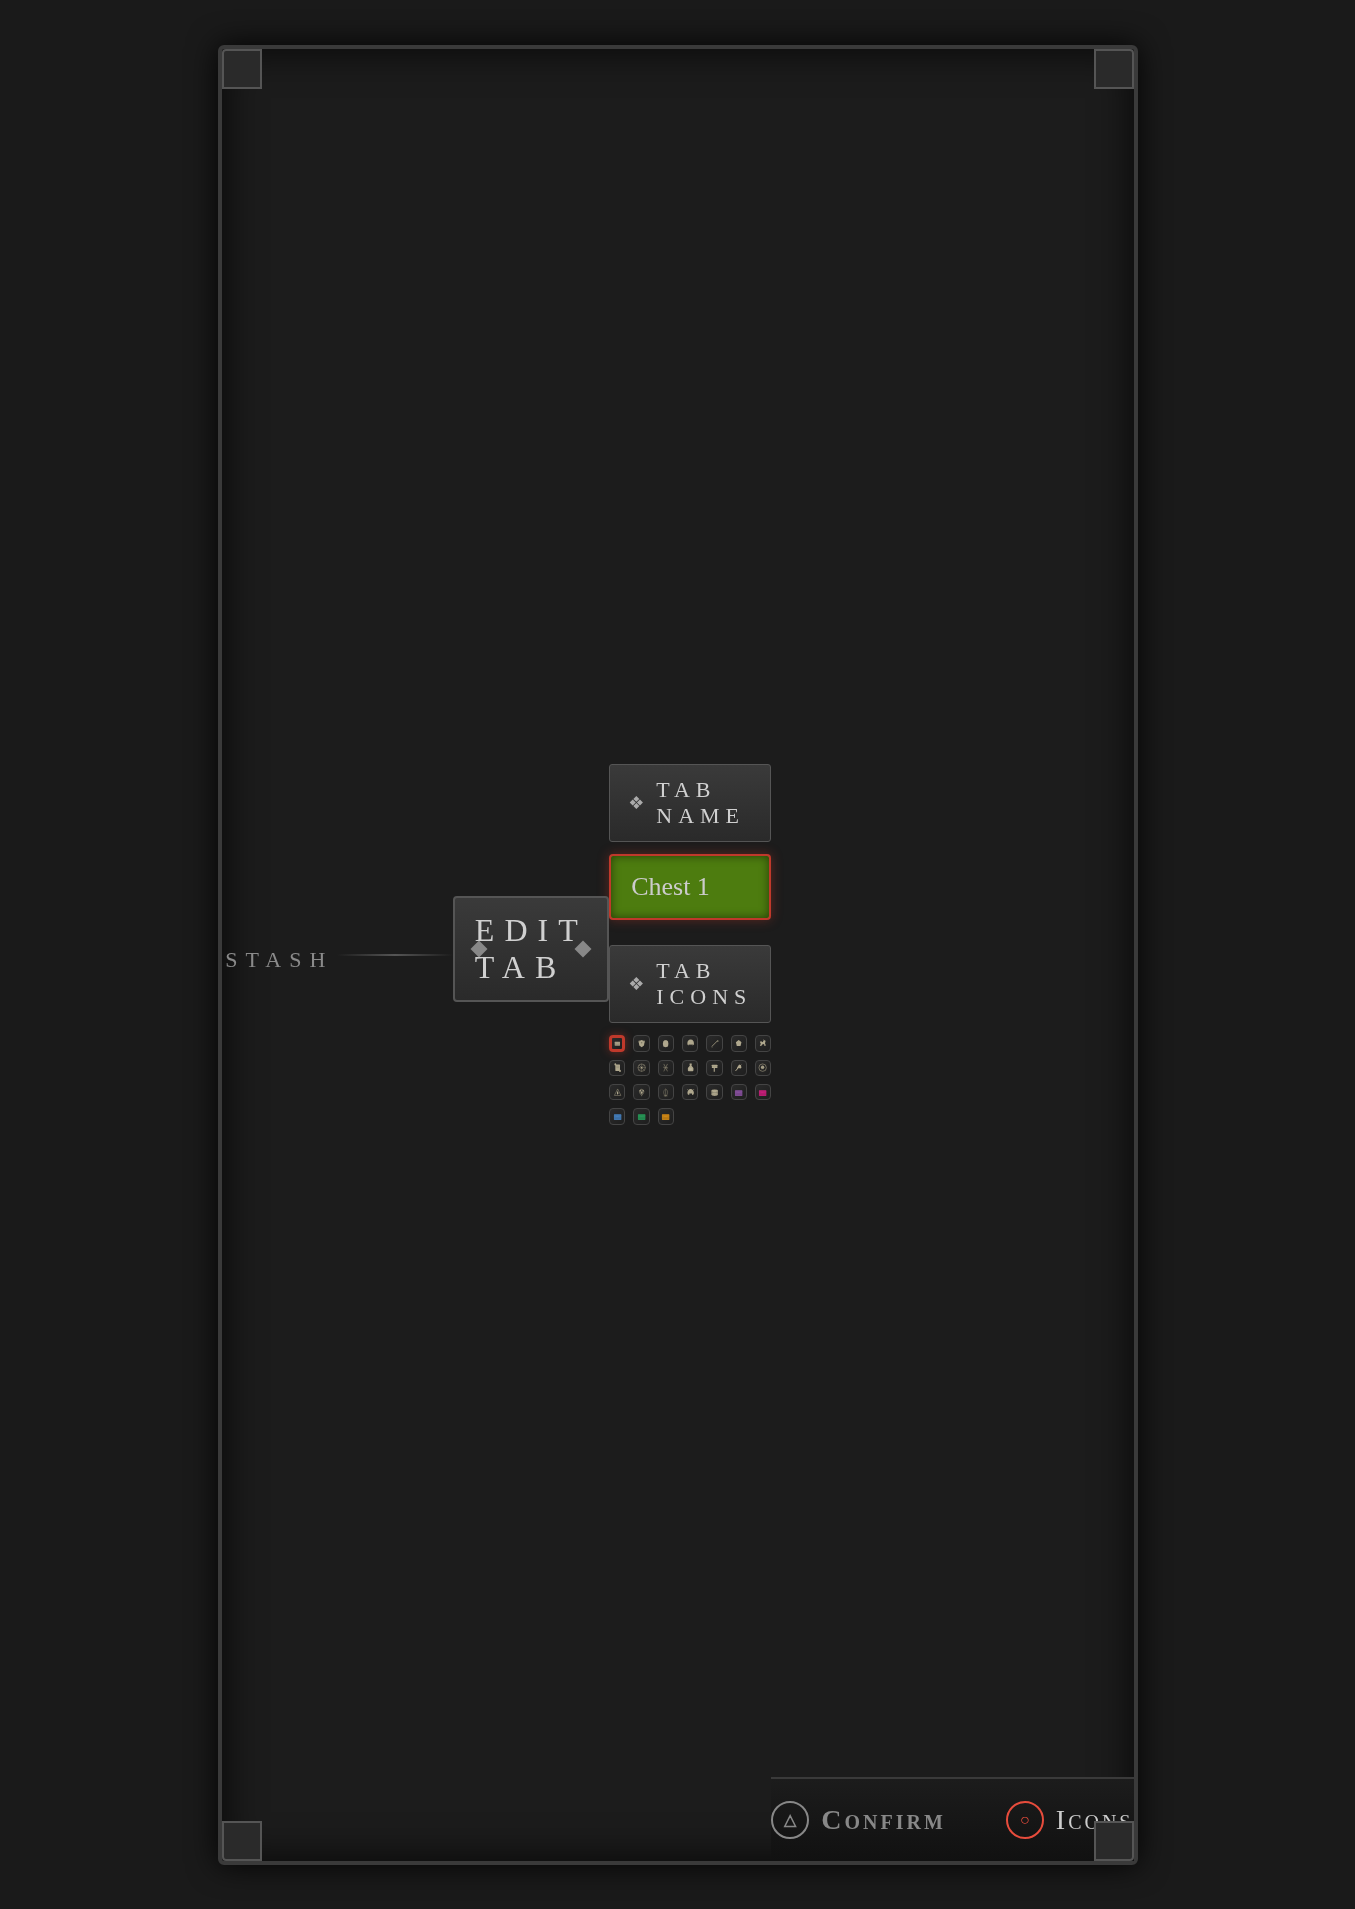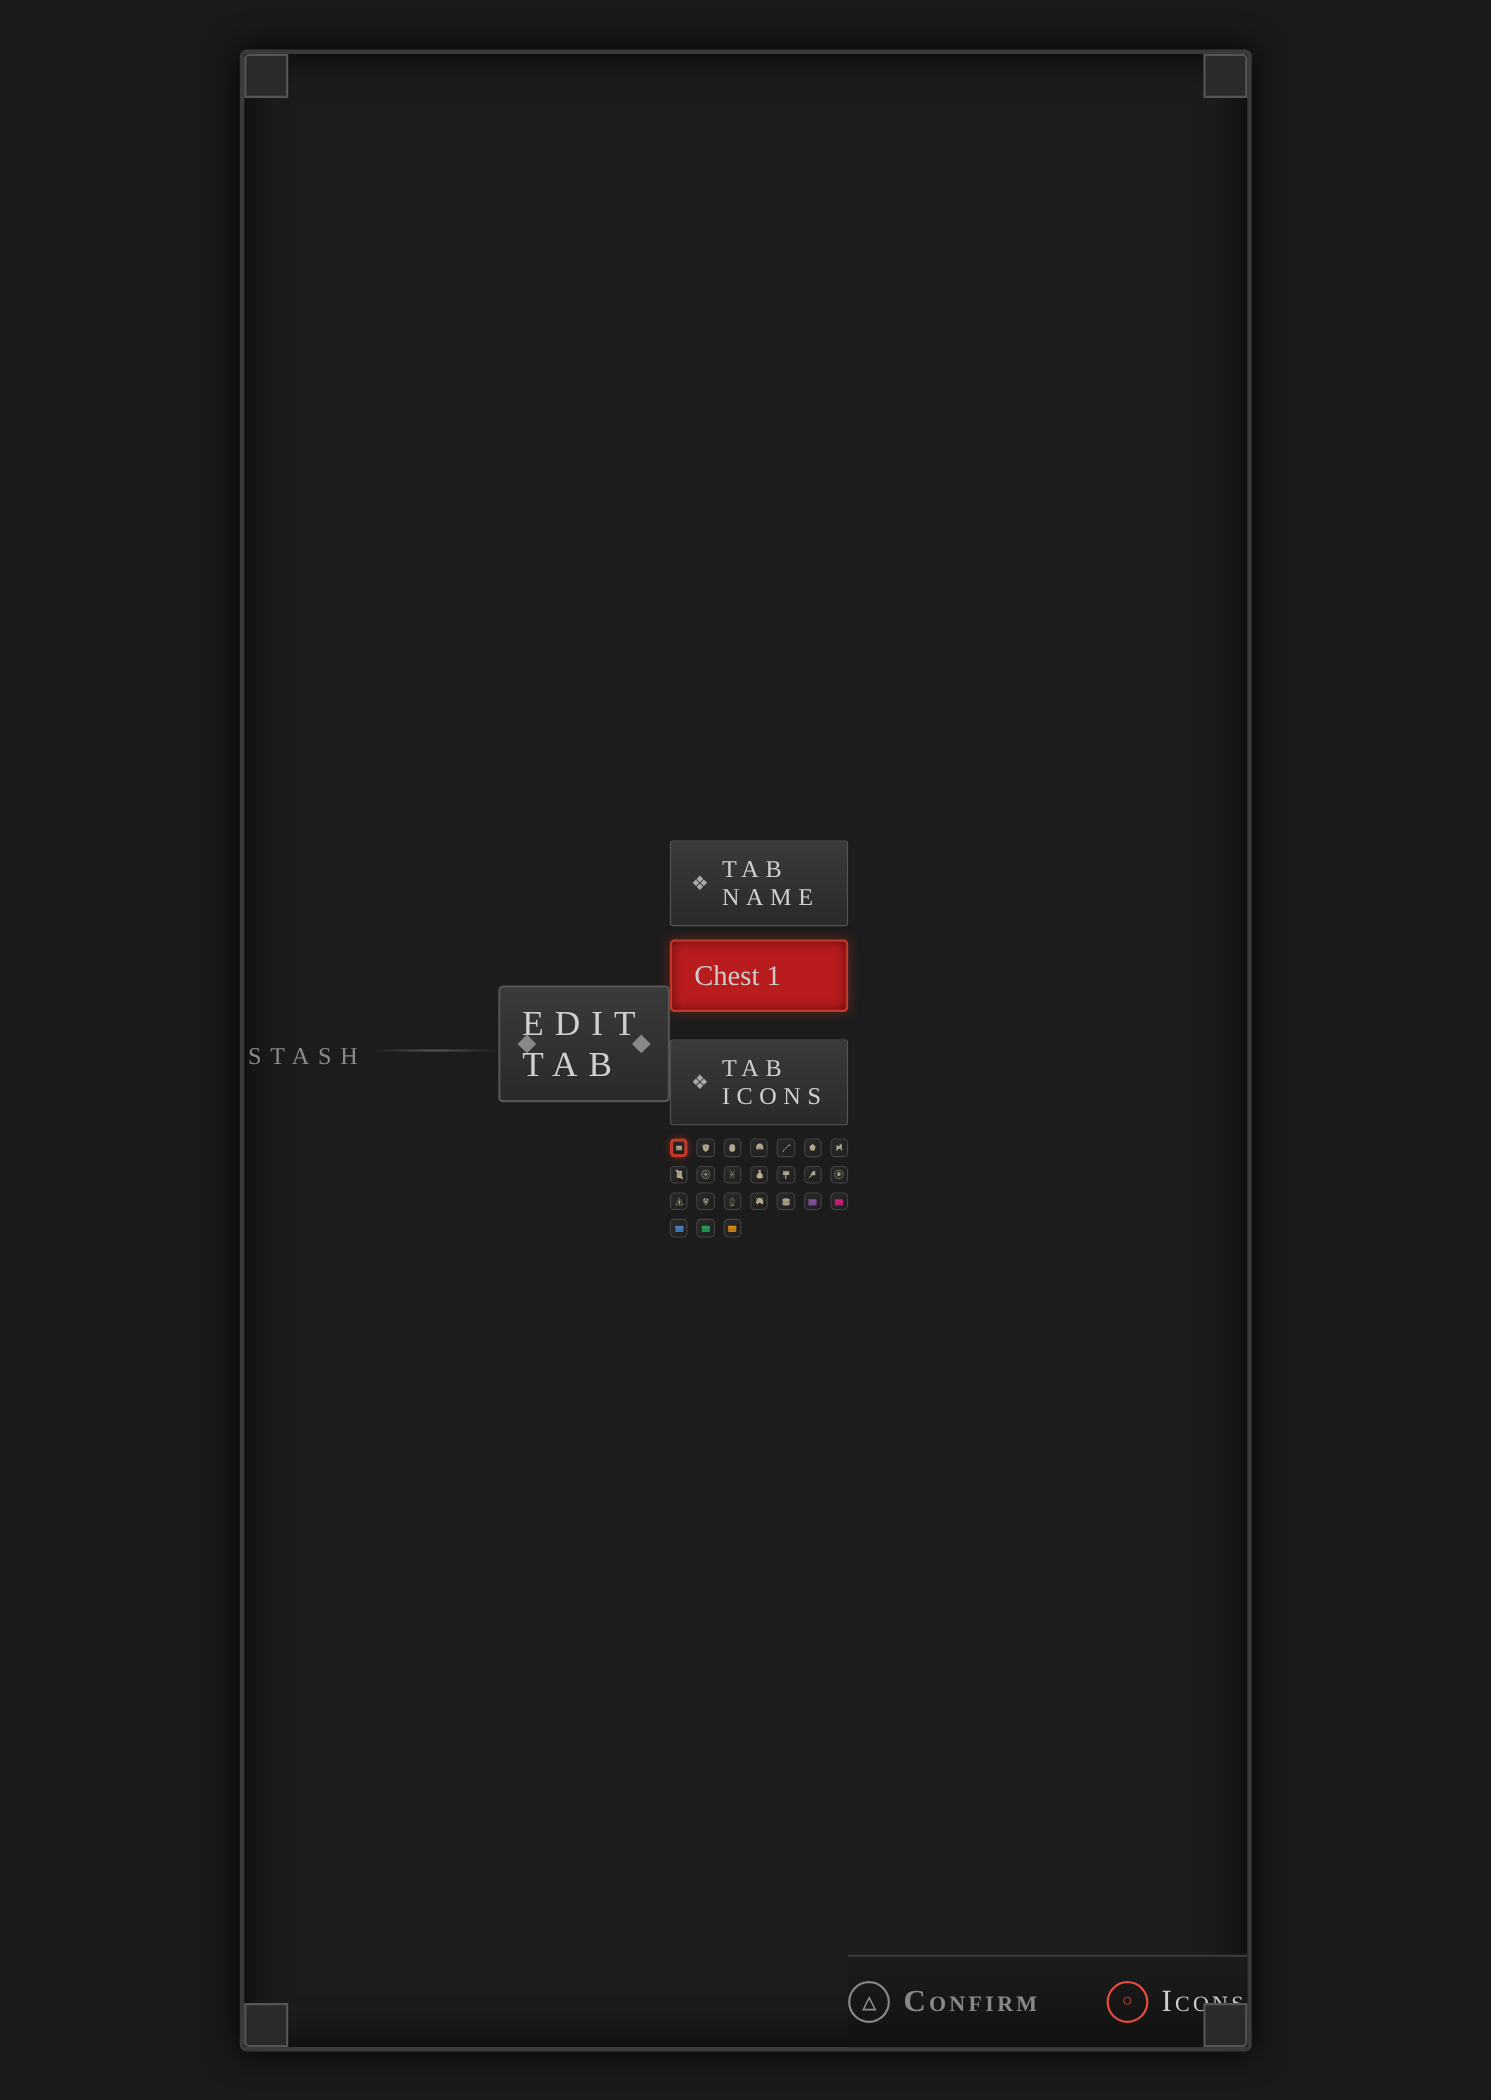--- a/index.html
+++ b/index.html
@@ -123,21 +123,21 @@
       text-transform: uppercase;
     }
 
     
     .tab-name-section {
       margin-bottom: 25px;
     }
 
     .tab-name-input {
       width: 100%;
-      background: #b91c1c;
+      background: #4d7c0f;
       border: 2px solid #c0392b;
       border-radius: 4px;
       padding: 16px 20px;
       font-size: 26px;
       color: #ccc;
       font-family: 'Georgia', serif;
       outline: none;
       box-shadow: 0 0 12px rgba(192, 57, 43, 0.4), inset 0 0 10px rgba(0,0,0,0.5);
     }
 

